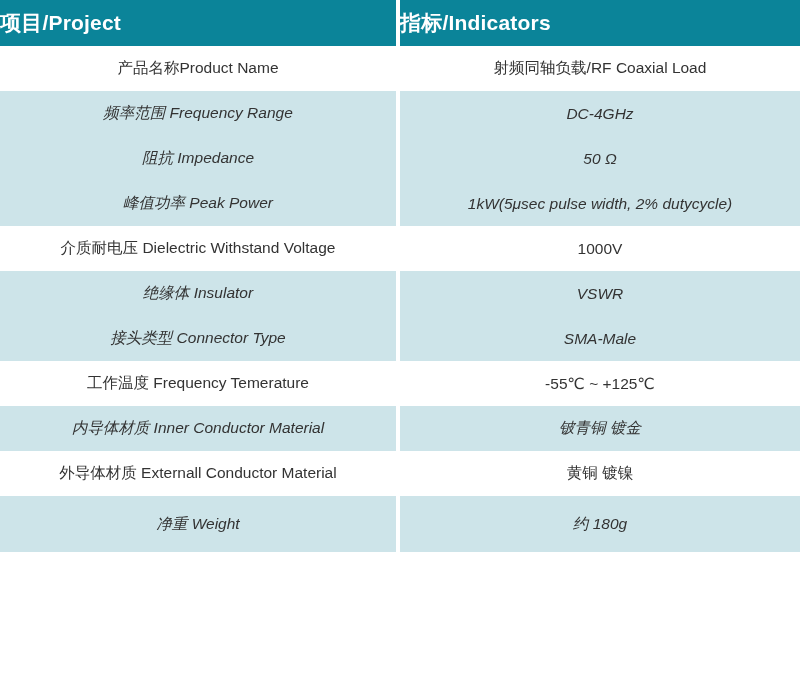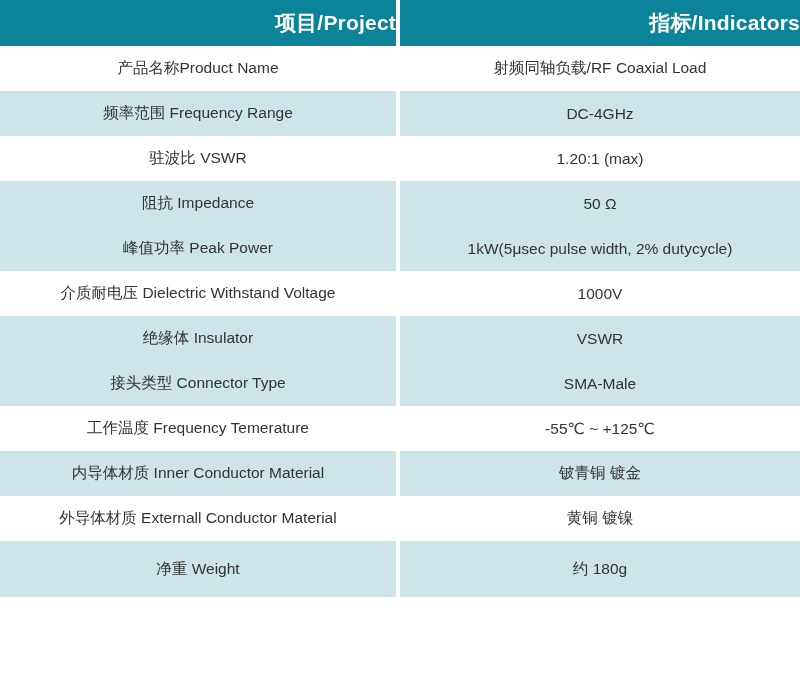--- a/index.html
+++ b/index.html
@@ -26,21 +26,21 @@
 
   
   thead th {
     background: #0b8499;
     color: #ffffff;
     font-size: 21px;
     font-weight: bold;
     height: 46px;
     line-height: 46px;
     padding: 0;
-    text-align: right;
+    text-align: left;
     vertical-align: middle;
     letter-spacing: 0.2px;
   }
   thead th.gap-cell {
     background: #ffffff;
     padding: 0;
   }
 
   
   tbody td {
@@ -52,21 +52,21 @@
     color: #333333;
     white-space: nowrap;
     overflow: hidden;
   }
   tbody td.gap-cell {
     background: #ffffff !important;
     padding: 0;
   }
 
   tbody tr.row-plain td { background: #ffffff; }
-  tbody tr.row-tint  td { background: #cde4e9; }
+  tbody tr.row-tint  td { background: #cde4e9; font-style: italic; }
 
   
   tbody tr:last-child td { height: 56px; }
 </style>
 </head>
 <body>
 
 <table id="spec-table">
   <colgroup>
     <col class="col-project">
@@ -85,25 +85,20 @@
   <tbody id="table-body">
       <tr class="row-plain">
         <td>产品名称Product Name</td>
         <td class="gap-cell"></td>
         <td>射频同轴负载/RF Coaxial Load</td>
       </tr>
       <tr class="row-tint">
         <td>频率范围 Frequency Range</td>
         <td class="gap-cell"></td>
         <td>DC-4GHz</td>
-      </tr>
-      <tr class="row-plain">
-        <td>驻波比 VSWR</td>
-        <td class="gap-cell"></td>
-        <td>1.20:1 (max)</td>
       </tr>
       <tr class="row-tint">
         <td>阻抗 Impedance</td>
         <td class="gap-cell"></td>
         <td>50 Ω</td>
       </tr>
       <tr class="row-tint">
         <td>峰值功率 Peak Power</td>
         <td class="gap-cell"></td>
         <td>1kW(5μsec pulse width, 2% dutycycle)</td>

